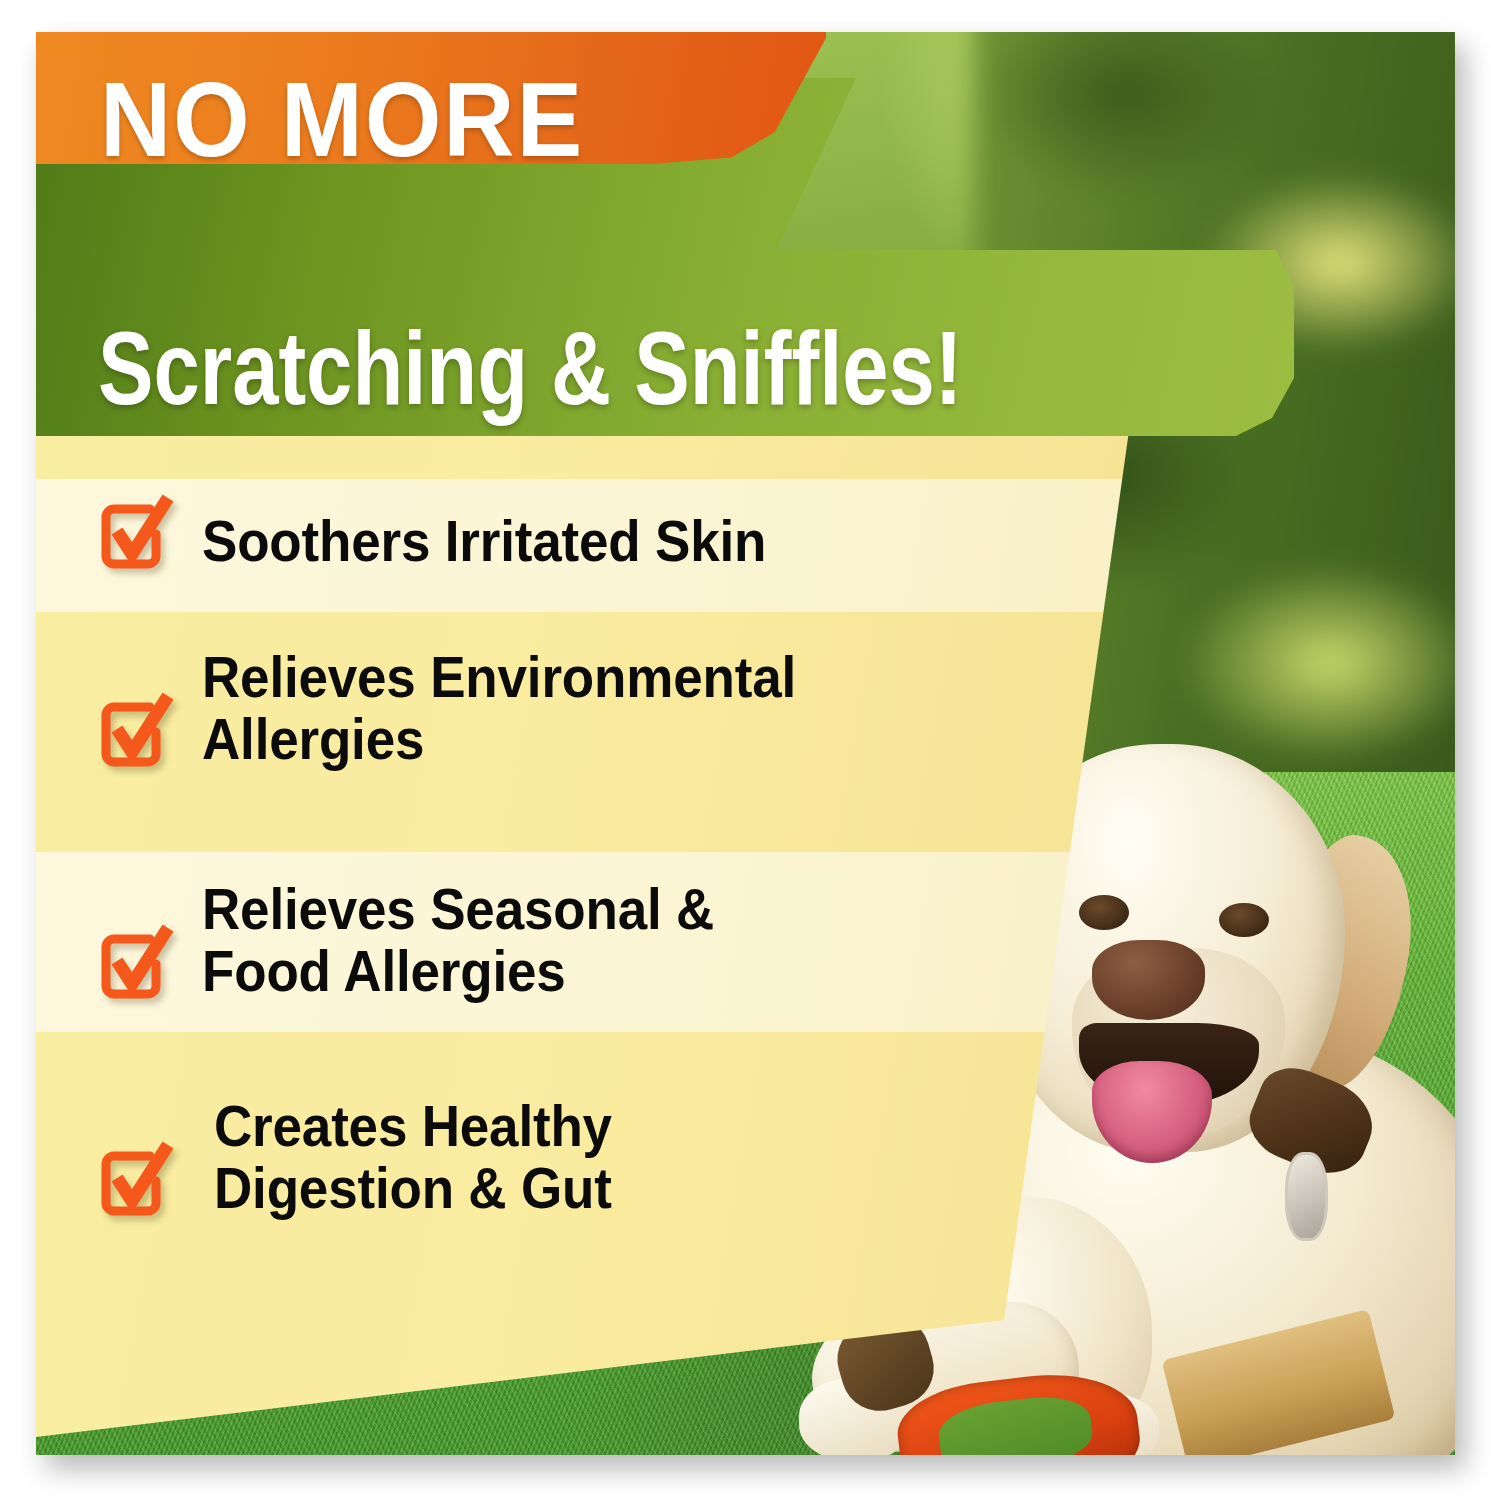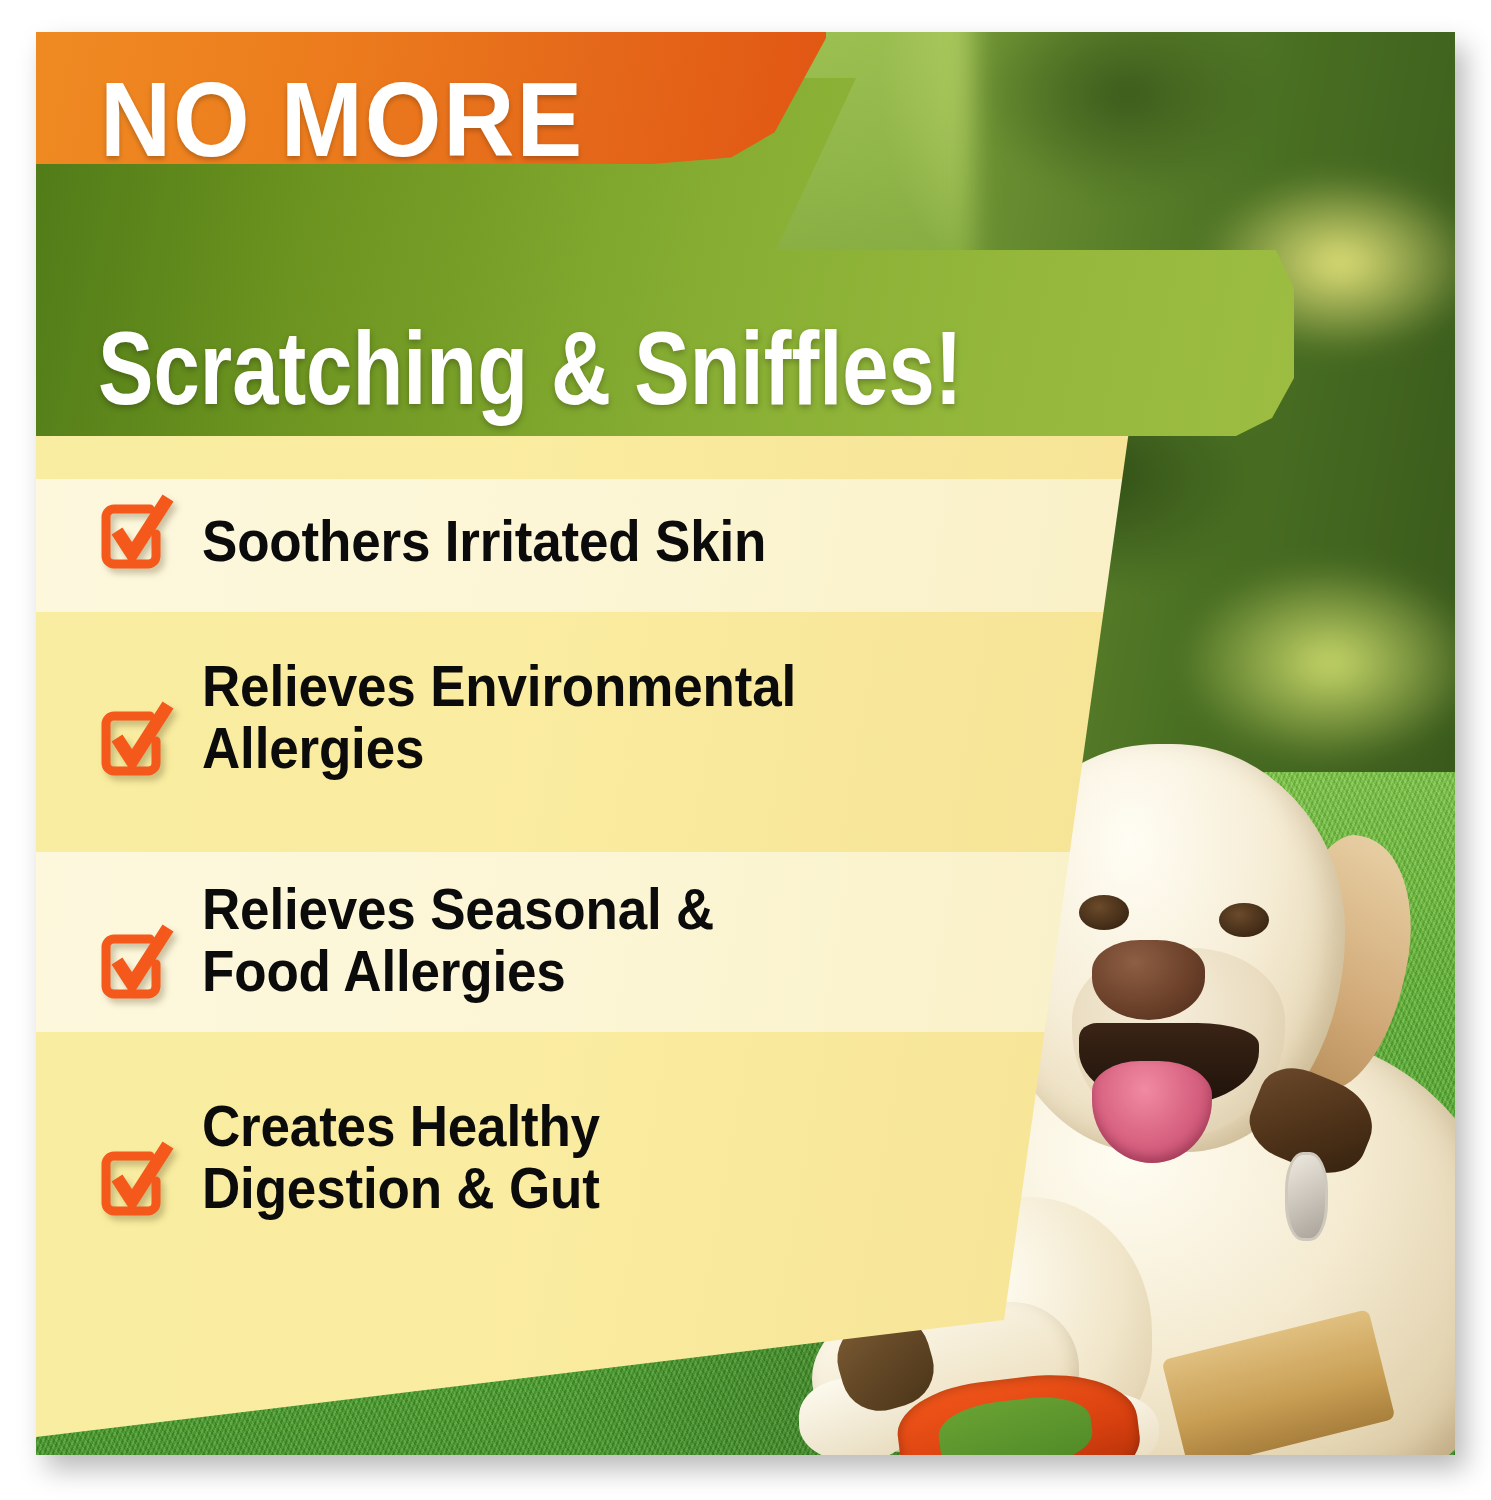--- a/index.html
+++ b/index.html
@@ -214,21 +214,21 @@
       <div class="row" style="left:62px;top:105px;">
         <span class="chk">
           <svg width="72" height="72" viewBox="0 0 72 72">
             <path d="M52 9 H16 a8 8 0 0 0 -8 8 V56 a8 8 0 0 0 8 8 H50 a8 8 0 0 0 8 -8 V34" fill="none" stroke="#F4591B" stroke-width="9" stroke-linecap="round"></path>
             <path d="M19 31 L34 54 L70 -2" fill="none" stroke="#F4591B" stroke-width="13" stroke-linecap="butt" stroke-linejoin="miter"></path>
           </svg>
         </span>
         <span class="rtxt">Soothers Irritated Skin</span>
       </div>
 
-      <div class="row" style="left:62px;top:260px;">
+      <div class="row" style="left:62px;top:251px;">
         <span class="chk">
           <svg width="72" height="72" viewBox="0 0 72 72">
             <path d="M52 9 H16 a8 8 0 0 0 -8 8 V56 a8 8 0 0 0 8 8 H50 a8 8 0 0 0 8 -8 V34" fill="none" stroke="#F4591B" stroke-width="9" stroke-linecap="round"></path>
             <path d="M19 31 L34 54 L70 -2" fill="none" stroke="#F4591B" stroke-width="13" stroke-linecap="butt" stroke-linejoin="miter"></path>
           </svg>
         </span>
         <span class="rtxt">Relieves Environmental
 Allergies</span>
       </div>
 
@@ -236,21 +236,21 @@
         <span class="chk">
           <svg width="72" height="72" viewBox="0 0 72 72">
             <path d="M52 9 H16 a8 8 0 0 0 -8 8 V56 a8 8 0 0 0 8 8 H50 a8 8 0 0 0 8 -8 V34" fill="none" stroke="#F4591B" stroke-width="9" stroke-linecap="round"></path>
             <path d="M19 31 L34 54 L70 -2" fill="none" stroke="#F4591B" stroke-width="13" stroke-linecap="butt" stroke-linejoin="miter"></path>
           </svg>
         </span>
         <span class="rtxt">Relieves Seasonal &amp;
 Food Allergies</span>
       </div>
 
-      <div class="row" style="left:62px;top:700px;">
+      <div class="row" style="left:62px;top:700px;gap:12px;">
         <span class="chk">
           <svg width="72" height="72" viewBox="0 0 72 72">
             <path d="M52 9 H16 a8 8 0 0 0 -8 8 V56 a8 8 0 0 0 8 8 H50 a8 8 0 0 0 8 -8 V34" fill="none" stroke="#F4591B" stroke-width="9" stroke-linecap="round"></path>
             <path d="M19 31 L34 54 L70 -2" fill="none" stroke="#F4591B" stroke-width="13" stroke-linecap="butt" stroke-linejoin="miter"></path>
           </svg>
         </span>
         <span class="rtxt">Creates Healthy
 Digestion &amp; Gut</span>
       </div>
 

